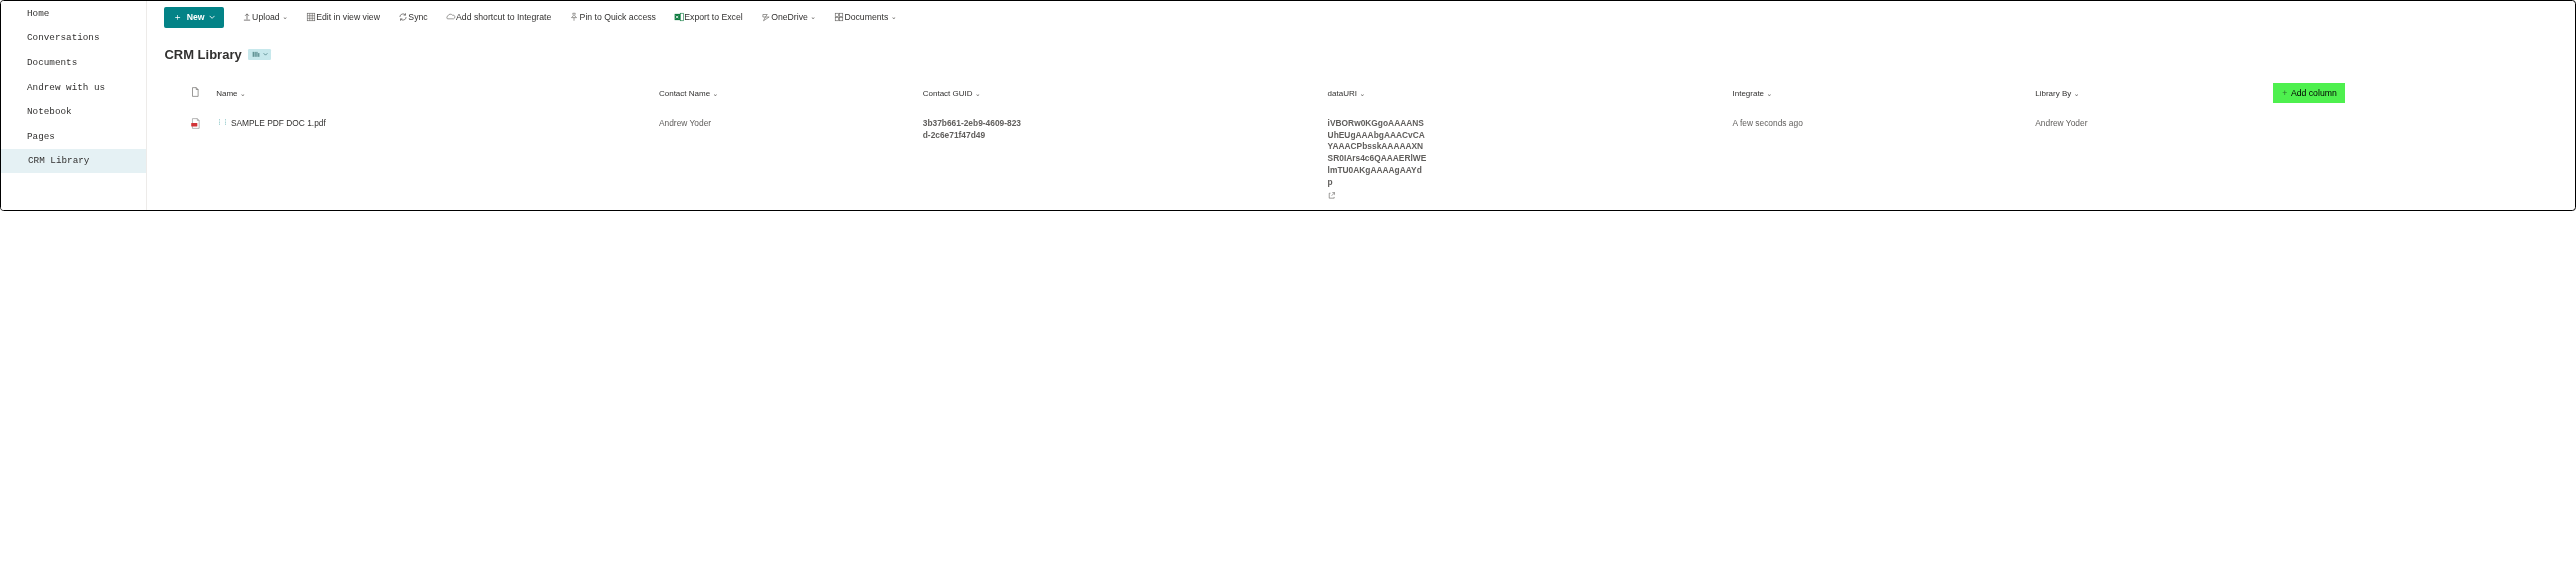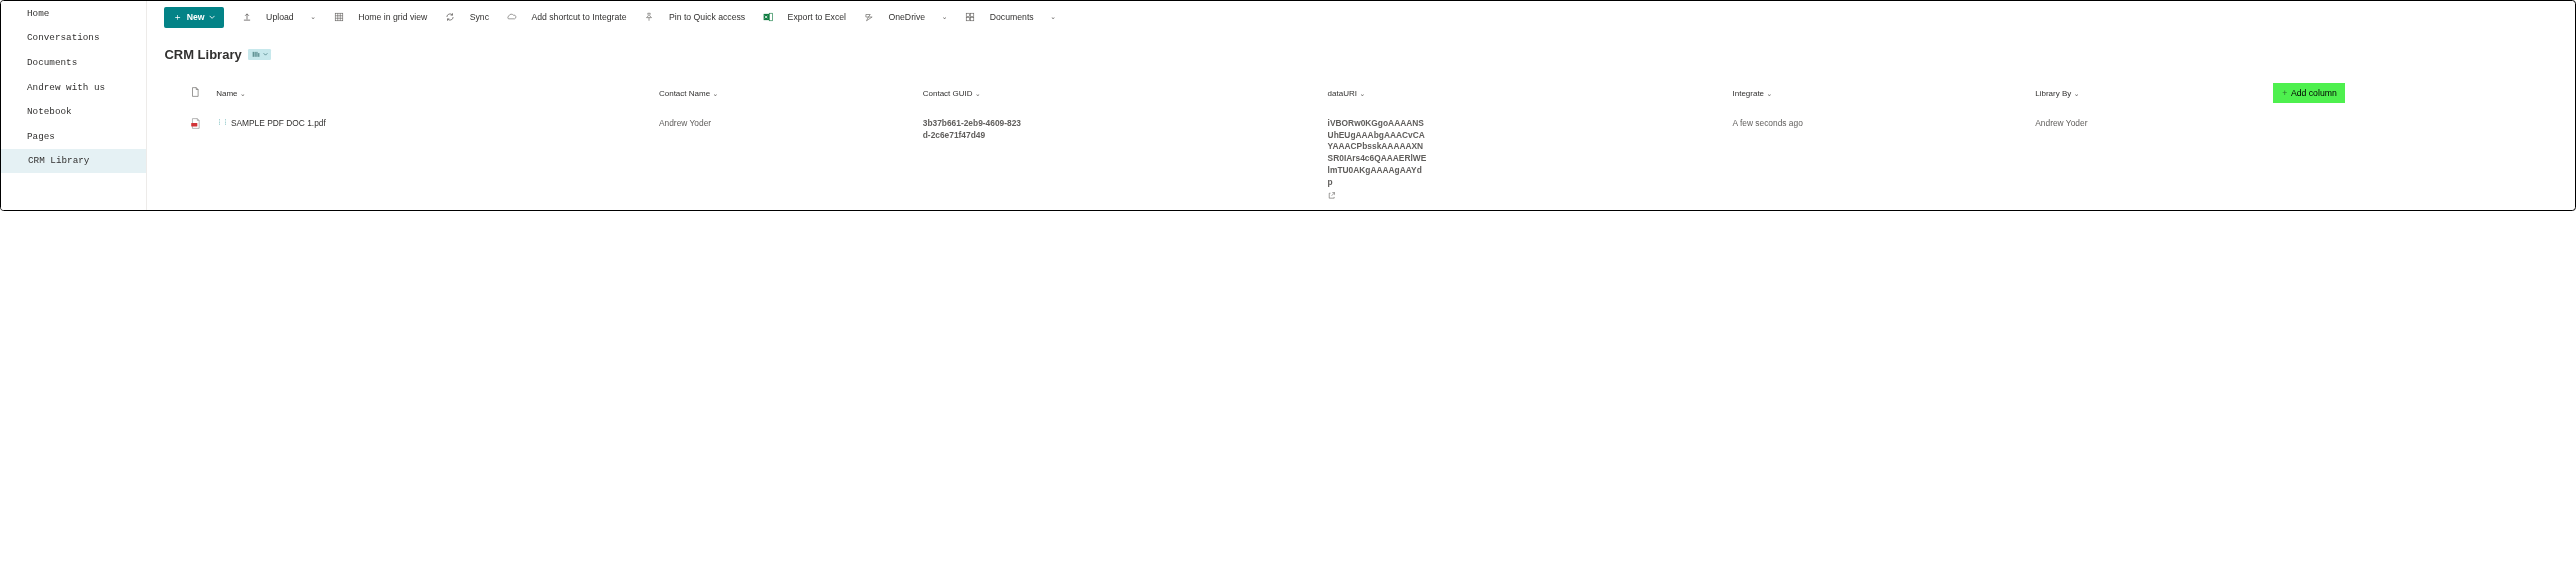--- a/index.html
+++ b/index.html
@@ -11,21 +11,21 @@
     .nav-item { padding: 6.8px 17.4px 6.8px 26px; font-size: 9.3px; color: #323130; cursor: pointer; }
     .nav-item.selected { background: #e5f1f4; border-left: 1.9px solid transparent; padding-left: 26px; }
 
     
     .main { flex: 1; display: flex; flex-direction: column; }
     
     
     .toolbar { display: flex; align-items: center; gap: 17.4px; padding: 6.2px 17.4px; border-bottom: 0.6px solid #fff; }
     .btn-new { background: #038387; color: #fff; border: none; border-radius: 1.9px; padding: 3.7px 8.7px; font-size: 8.7px; display: inline-flex; align-items: center; gap: 4.3px; cursor: pointer; font-weight: 600; }
     .btn-new .plus { font-size: 9.3px; font-weight: 400; }
-    .cmd { display: inline-flex; align-items: center; gap: 14px; color: #323130; font-size: 8.7px; cursor: pointer; }
+    .cmd { display: inline-flex; align-items: center; gap: 0; color: #323130; font-size: 8.7px; cursor: pointer; }
     .cmd .ic { display: inline-flex; width: 11px; height: 11px; align-items: center; justify-content: center; color: #106ebe; }
     .cmd .ic.green { color: #107c41; }
     .chev { font-size: 6.8px; color: #605e5c; margin-left: 2.5px; }
     
     
     .title-row { padding: 12.4px 17.4px 3.7px; display: flex; align-items: center; gap: 6.2px; }
     .title { font-size: 13px; font-weight: 600; color: #323130; }
     .view-badge { background: #c7e8ec; padding: 1.2px 3.7px; border-radius: 1.2px; display: inline-flex; align-items: center; gap: 2.5px; cursor: pointer; }
     .view-badge svg { display: block; }
     
@@ -82,21 +82,21 @@
         <span class="chev">⌄</span>
       </div>
 
       <div class="cmd">
         <span class="ic">
           <svg width="10" height="10" viewBox="0 0 16 16">
               <rect x="2" y="2" width="12" height="12" stroke="#605e5c" fill="none"></rect>
               <path d="M2 6h12M2 10h12M6 2v12M10 2v12" stroke="#605e5c"></path>
             </svg>
         </span>
-        <span>Home in grid view</span>
+        <span>Edit in view view</span>
       </div>
 
       <div class="cmd">
         <span class="ic">
           <svg width="10" height="10" viewBox="0 0 16 16">
               <path d="M3 8a5 5 0 0 1 9-3M13 8a5 5 0 0 1-9 3M12 2v3h-3M4 14v-3h3" stroke="#605e5c" fill="none" stroke-width="1.2"></path>
             </svg>
         </span>
         <span>Sync</span>
       </div>

